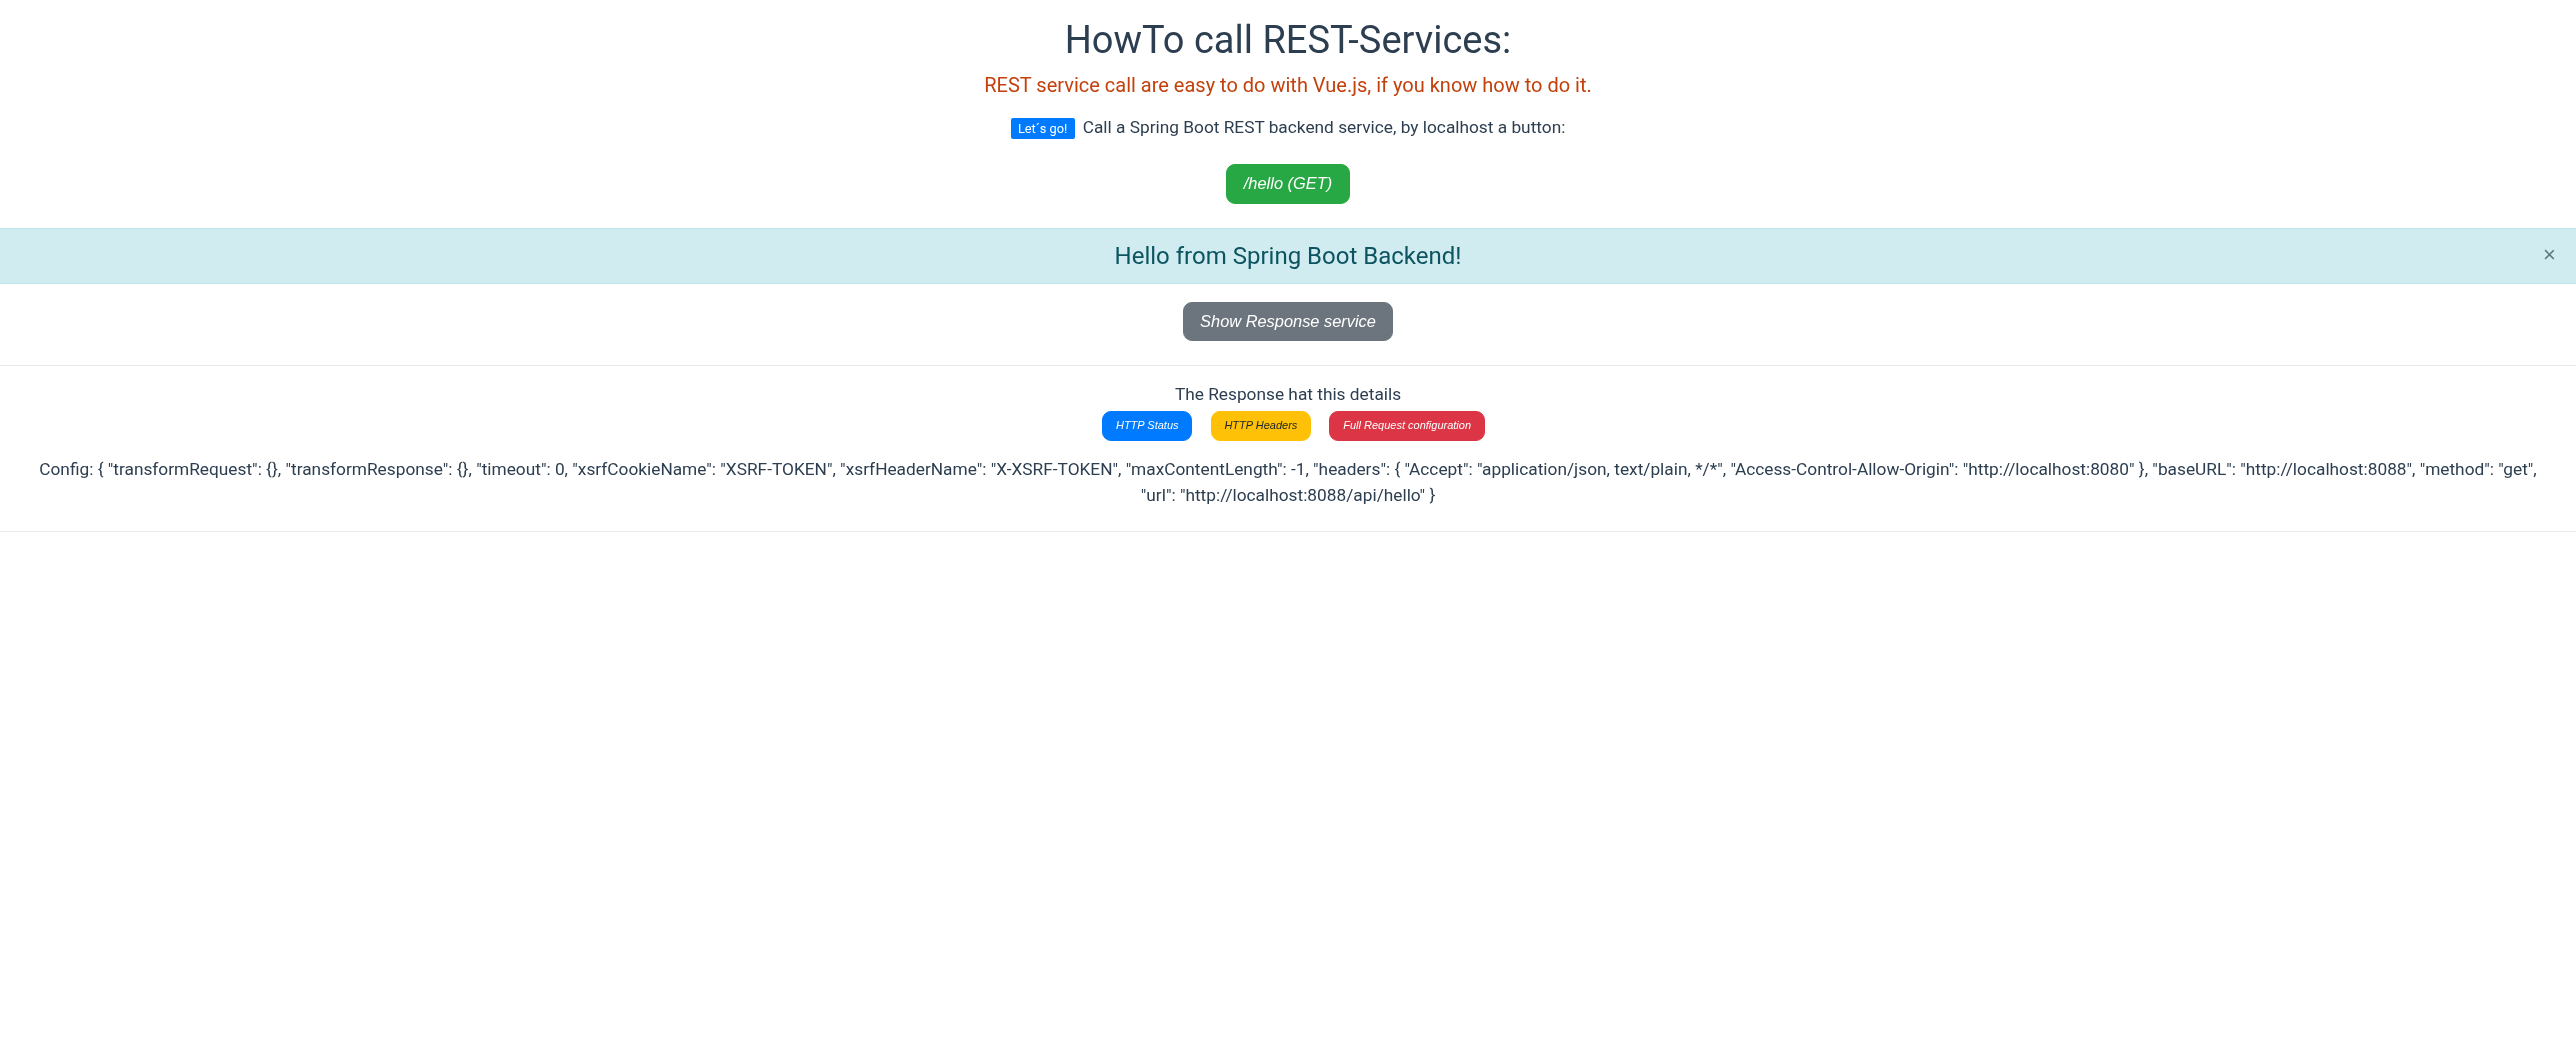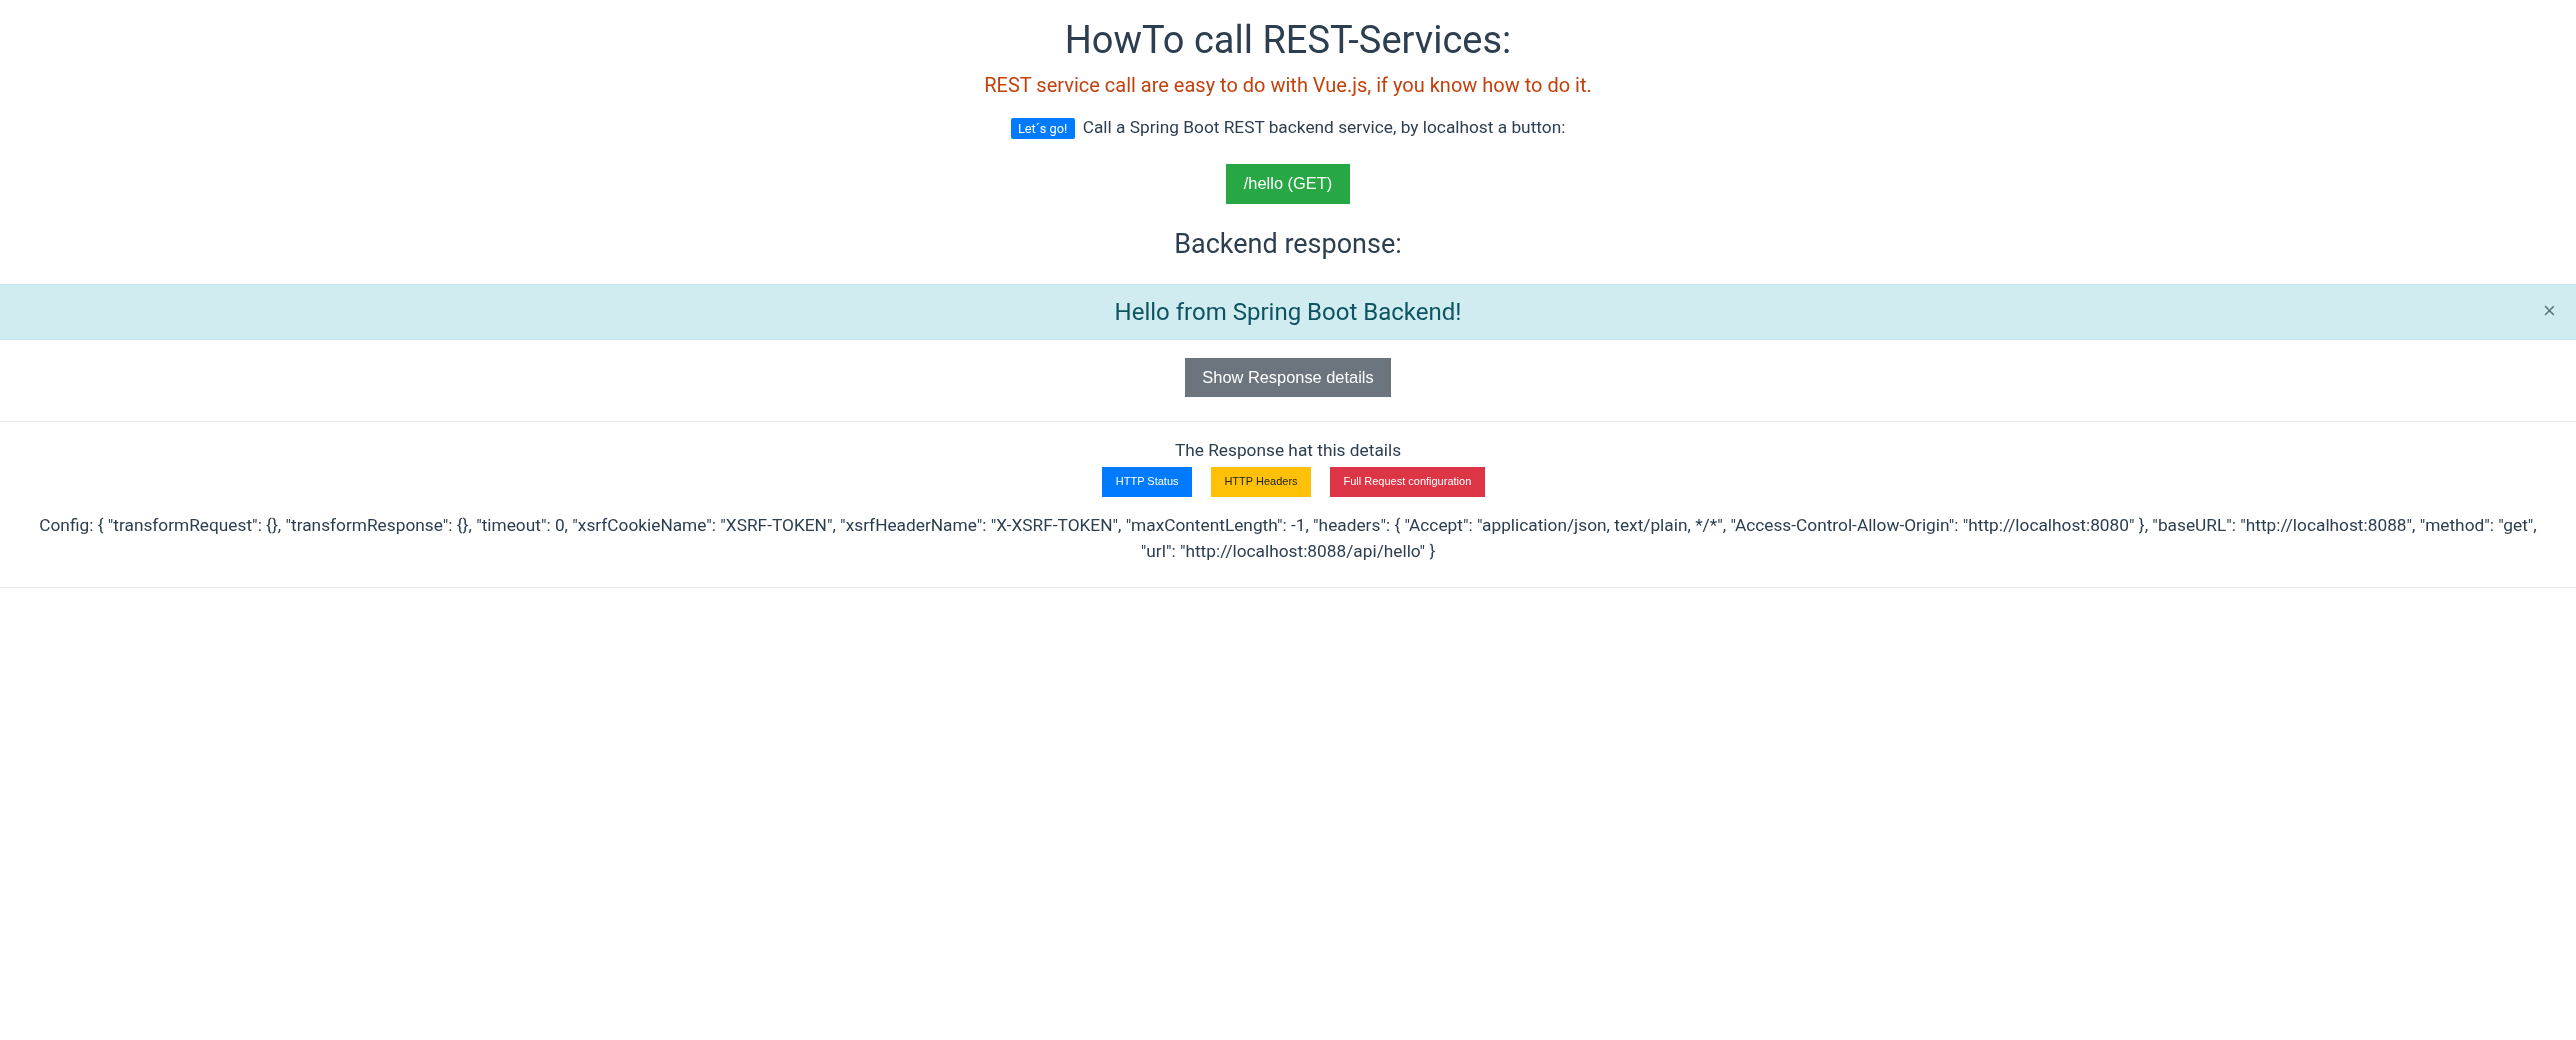--- a/index.html
+++ b/index.html
@@ -42,24 +42,25 @@
       padding: 2.7px 7.3px;
       border-radius: 2px;
       vertical-align: middle;
       margin-right: 3.7px;
     }
     .btn {
       display: inline-block;
       font-size: 16.4px;
       padding: 9px 16.4px;
       border: 0.9px solid transparent;
-      border-radius: 0;
+      border-radius: 9px;
       cursor: pointer;
       font-weight: 400;
       line-height: 1.2;
+      font-style: italic;
     }
     .btn-success {
       background: #28a745;
       color: #ffffff;
       border-color: #28a745;
     }
     .btn-secondary {
       background: #6c757d;
       color: #ffffff;
       border-color: #6c757d;
@@ -156,28 +157,27 @@
   <h1>HowTo call REST-Services:</h1>
   <p class="subtitle">REST service call are easy to do with Vue.js, if you know how to do it.</p>
 
   <p class="intro-line">
     <span class="badge">Let´s go!</span>
     <span>Call a Spring Boot REST backend service, by localhost a button:</span>
   </p>
 
   <button class="btn btn-success">/hello (GET)</button>
 
-  <h2>Backend response:</h2>
 
   <div class="alert">
     <span>Hello from Spring Boot Backend!</span>
     <button class="alert-close">×</button>
   </div>
 
-  <button class="btn btn-secondary">Show Response details</button>
+  <button class="btn btn-secondary">Show Response service</button>
 
   <hr class="divider">
 
   <div class="details-section">
     <p class="details-title">The Response hat this details</p>
 
     <div class="btn-group">
       <button class="btn btn-primary">HTTP Status</button>
       <button class="btn btn-warning">HTTP Headers</button>
       <button class="btn btn-danger">Full Request configuration</button>

